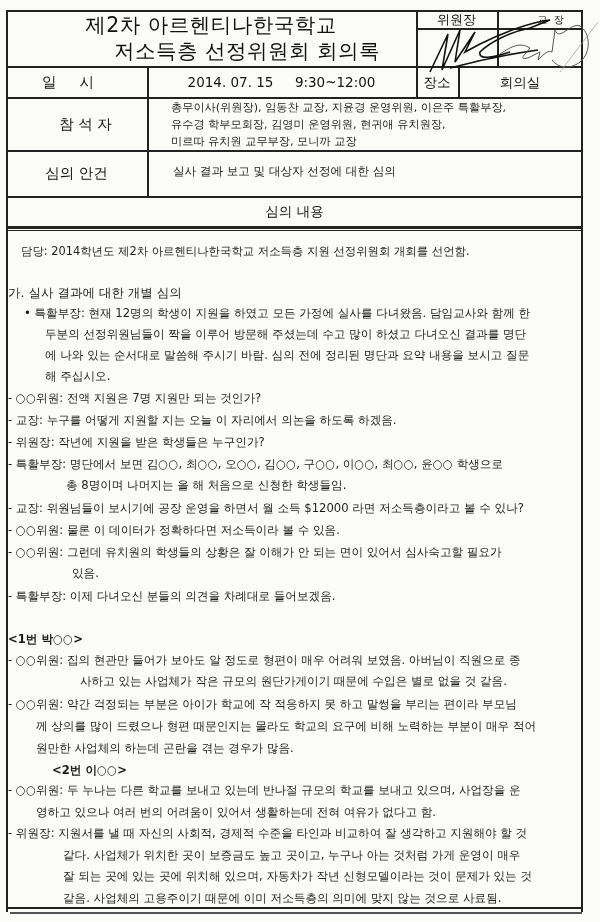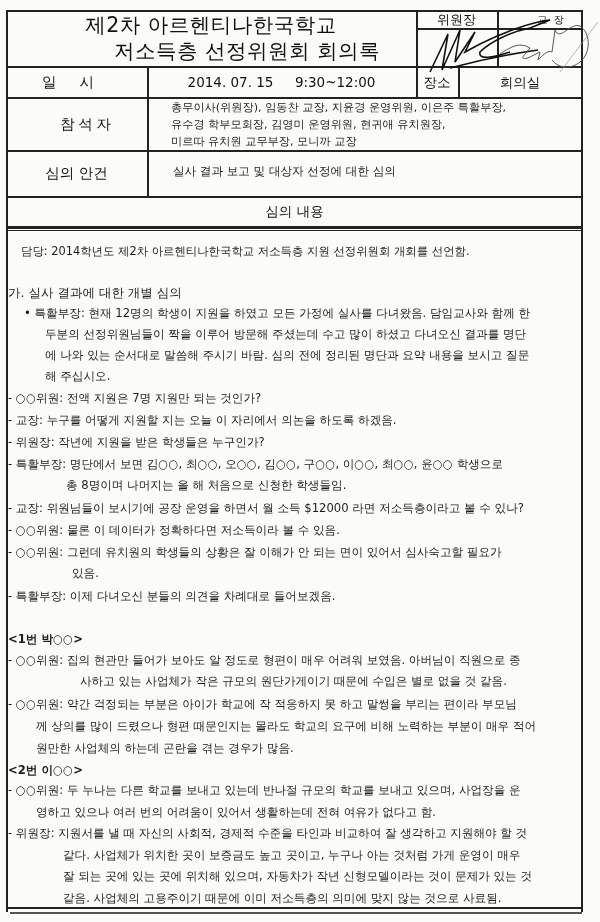--- a/index.html
+++ b/index.html
@@ -51,21 +51,21 @@
   <path d="M10 60 L28 22 L22 58 L40 18 L35 50 L55 20 L45 40 L60 32 C80 22 110 10 130 8 L110 16 C90 20 70 30 60 40 C58 48 72 46 90 40 M30 56 C60 48 90 42 118 38" fill="none" stroke="#111" stroke-width="1.6"></path>
   <path d="M80 42 C92 34 100 30 110 36 C104 44 98 48 108 46 L120 40 L118 48 C124 42 128 38 132 40 L135 18 C140 30 150 10 160 14 C170 20 172 40 160 50 C150 58 138 56 132 48" fill="none" stroke="#555" stroke-width="1"></path>
   <path d="M140 60 L178 10" fill="none" stroke="#999" stroke-width="0.7"></path>
 </svg>
 
 <div class="abs cell-label" style="left:6px; top:67px; width:124px; line-height:30px; white-space:pre;">일     시</div>
 <div class="abs cell-val" style="left:147px; top:67px; width:269px; line-height:30px; text-align:center; font-size:13.5px; white-space:pre;border-radius:9px;">2014. 07. 15     9:30~12:00</div>
 <div class="abs cell-label" style="left:416px; top:67px; width:42px; line-height:30px; font-size:13.5px;">장소</div>
 <div class="abs cell-label" style="left:458px; top:67px; width:124px; line-height:30px; font-size:13.5px;border-radius:14px;">회의실</div>
 
-<div class="abs cell-label" style="left:6px; top:98px; width:159px; line-height:52px;font-family:Liberation Serif, serif;">참 석 자</div>
+<div class="abs cell-label" style="left:6px; top:98px; width:159px; line-height:52px;">참 석 자</div>
 <div class="abs small" style="left:171px; top:99px; width:400px;">
   <div>총무이사(위원장), 임동찬 교장, 지윤경 운영위원, 이은주 특활부장,</div>
   <div>유수경 학부모회장, 김영미 운영위원, 현귀애 유치원장,</div>
   <div>미르따 유치원 교무부장, 모니까 교장</div>
 </div>
 
 <div class="abs cell-label" style="left:6px; top:151px; width:141px; line-height:45px;">심의 안건</div>
 <div class="abs small" style="left:173px; top:151px; line-height:40px; font-size:11.6px;">실사 결과 보고 및 대상자 선정에 대한 심의</div>
 
 <div class="abs cell-label" style="left:6px; top:197px; width:577px; line-height:29px; font-size:13.5px;">심의 내용</div>
@@ -90,19 +90,19 @@
 <div class="abs body-text" style="left:72px; top:566px;">있음.</div>
 <div class="abs body-text" style="left:8px; top:589px;">- 특활부장: 이제 다녀오신 분들의 의견을 차례대로 들어보겠음.</div>
 
 <div class="abs body-text bold" style="left:8px; top:632px; font-size:11.6px;">&lt;1번 박○○&gt;</div>
 <div class="abs body-text" style="left:8px; top:653px;">- ○○위원: 집의 현관만 들어가 보아도 알 정도로 형편이 매우 어려워 보였음. 아버님이 직원으로 종</div>
 <div class="abs body-text" style="left:60px; top:674px;margin-left:20px;">사하고 있는 사업체가 작은 규모의 원단가게이기 때문에 수입은 별로 없을 것 같음.</div>
 <div class="abs body-text" style="left:8px; top:697px;">- ○○위원: 약간 걱정되는 부분은 아이가 학교에 작 적응하지 못 하고 말썽을 부리는 편이라 부모님</div>
 <div class="abs body-text" style="left:36px; top:719px;">께 상의를 많이 드렸으나 형편 때문인지는 몰라도 학교의 요구에 비해 노력하는 부분이 매우 적어</div>
 <div class="abs body-text" style="left:36px; top:741px;">원만한 사업체의 하는데 곤란을 겪는 경우가 많음.</div>
 
-<div class="abs body-text bold" style="left: 8px; top: 763px; font-size: 11.6px;">&lt;2번 이○○&gt;</div>
+<div class="abs body-text bold" style="left: 8px; top: 763px; font-size: 11.6px; padding-left: 44px;">&lt;2번 이○○&gt;</div>
 <div class="abs body-text" style="left: 8px; top: 783px;">- ○○위원: 두 누나는 다른 학교를 보내고 있는데 반나절 규모의 학교를 보내고 있으며, 사업장을 운</div>
 <div class="abs body-text" style="left: 36px; top: 804.5px;">영하고 있으나 여러 번의 어려움이 있어서 생활하는데 전혀 여유가 없다고 함.</div>
 <div class="abs body-text" style="left: 8px; top: 826px;">- 위원장: 지원서를 낼 때 자신의 사회적, 경제적 수준을 타인과 비교하여 잘 생각하고 지원해야 할 것</div>
 <div class="abs body-text" style="left: 63px; top: 847.5px;">같다. 사업체가 위치한 곳이 보증금도 높고 곳이고, 누구나 아는 것처럼 가게 운영이 매우</div>
 <div class="abs body-text" style="left: 63px; top: 869px; text-align: center;">잘 되는 곳에 있는 곳에 위치해 있으며, 자동차가 작년 신형모델이라는 것이 문제가 있는 것</div>
 <div class="abs body-text" style="left: 63px; top: 890.5px;">같음. 사업체의 고용주이기 때문에 이미 저소득층의 의미에 맞지 않는 것으로 사료됨.</div>
 
 </body></html>

